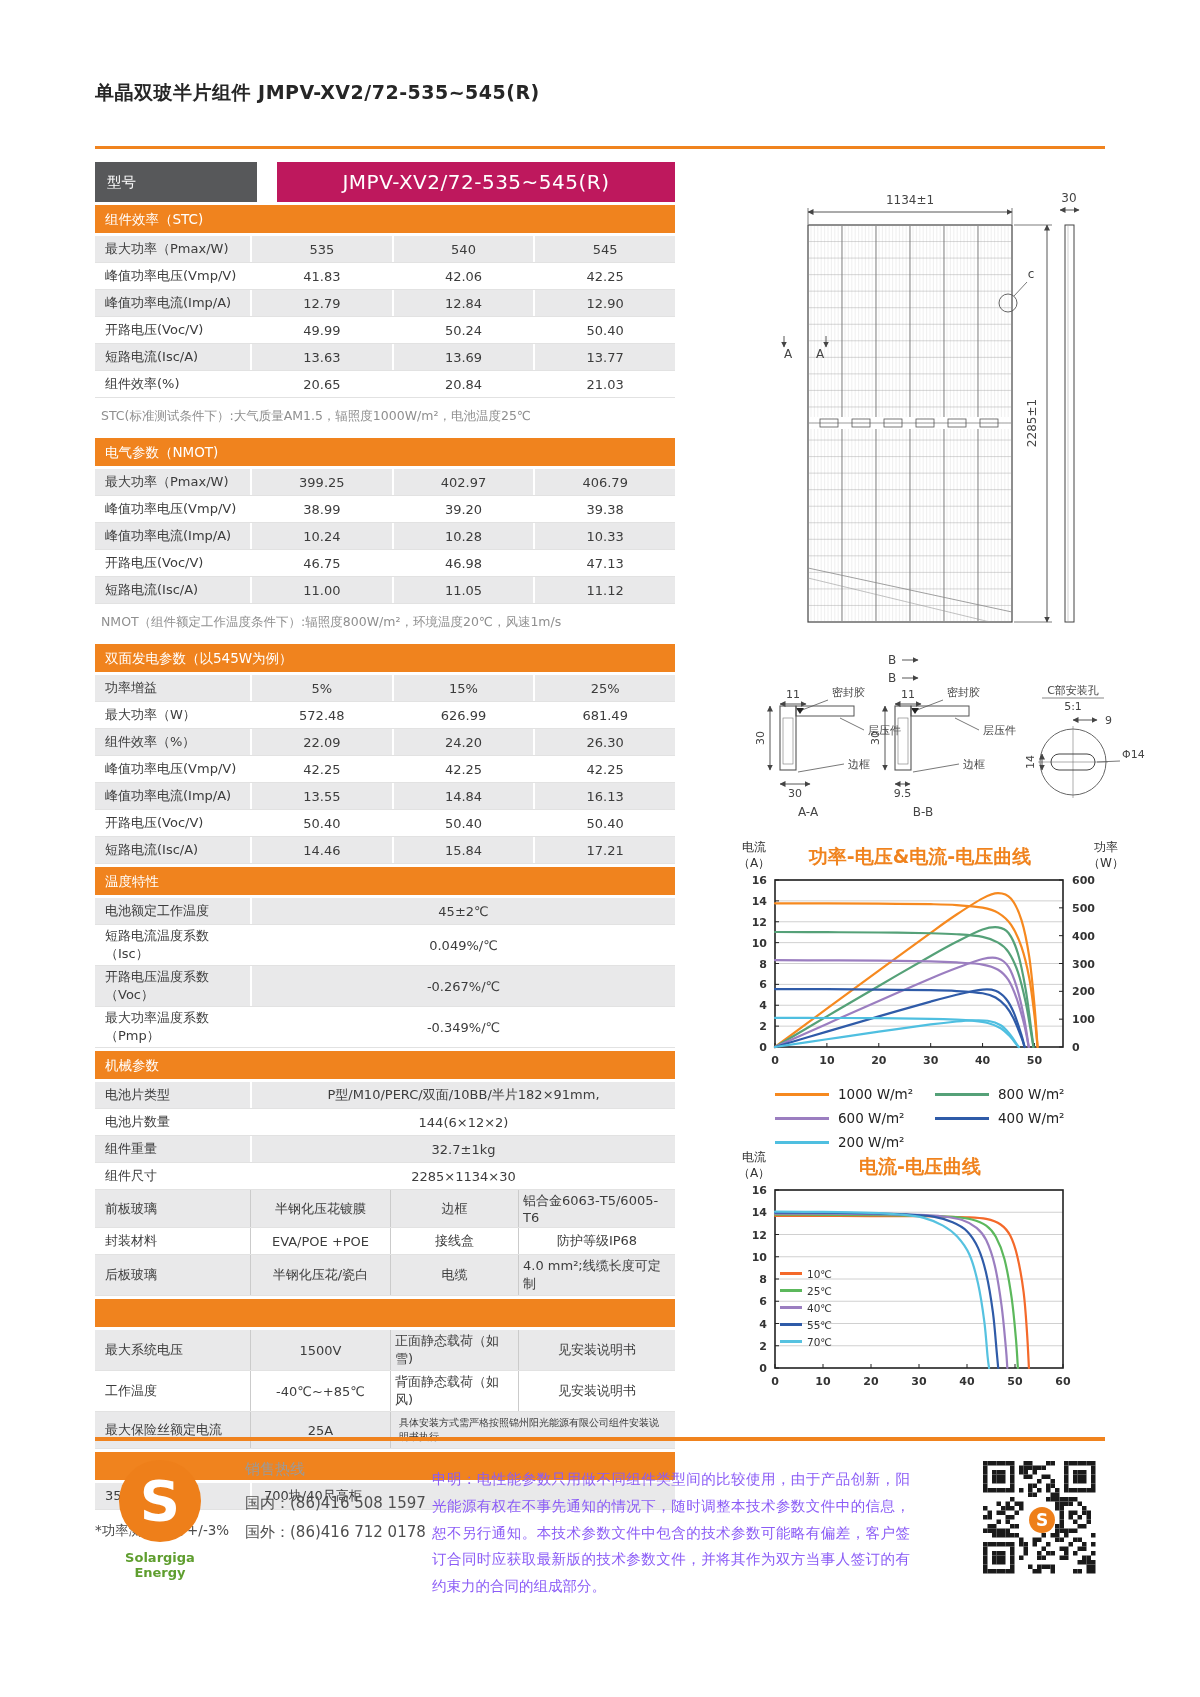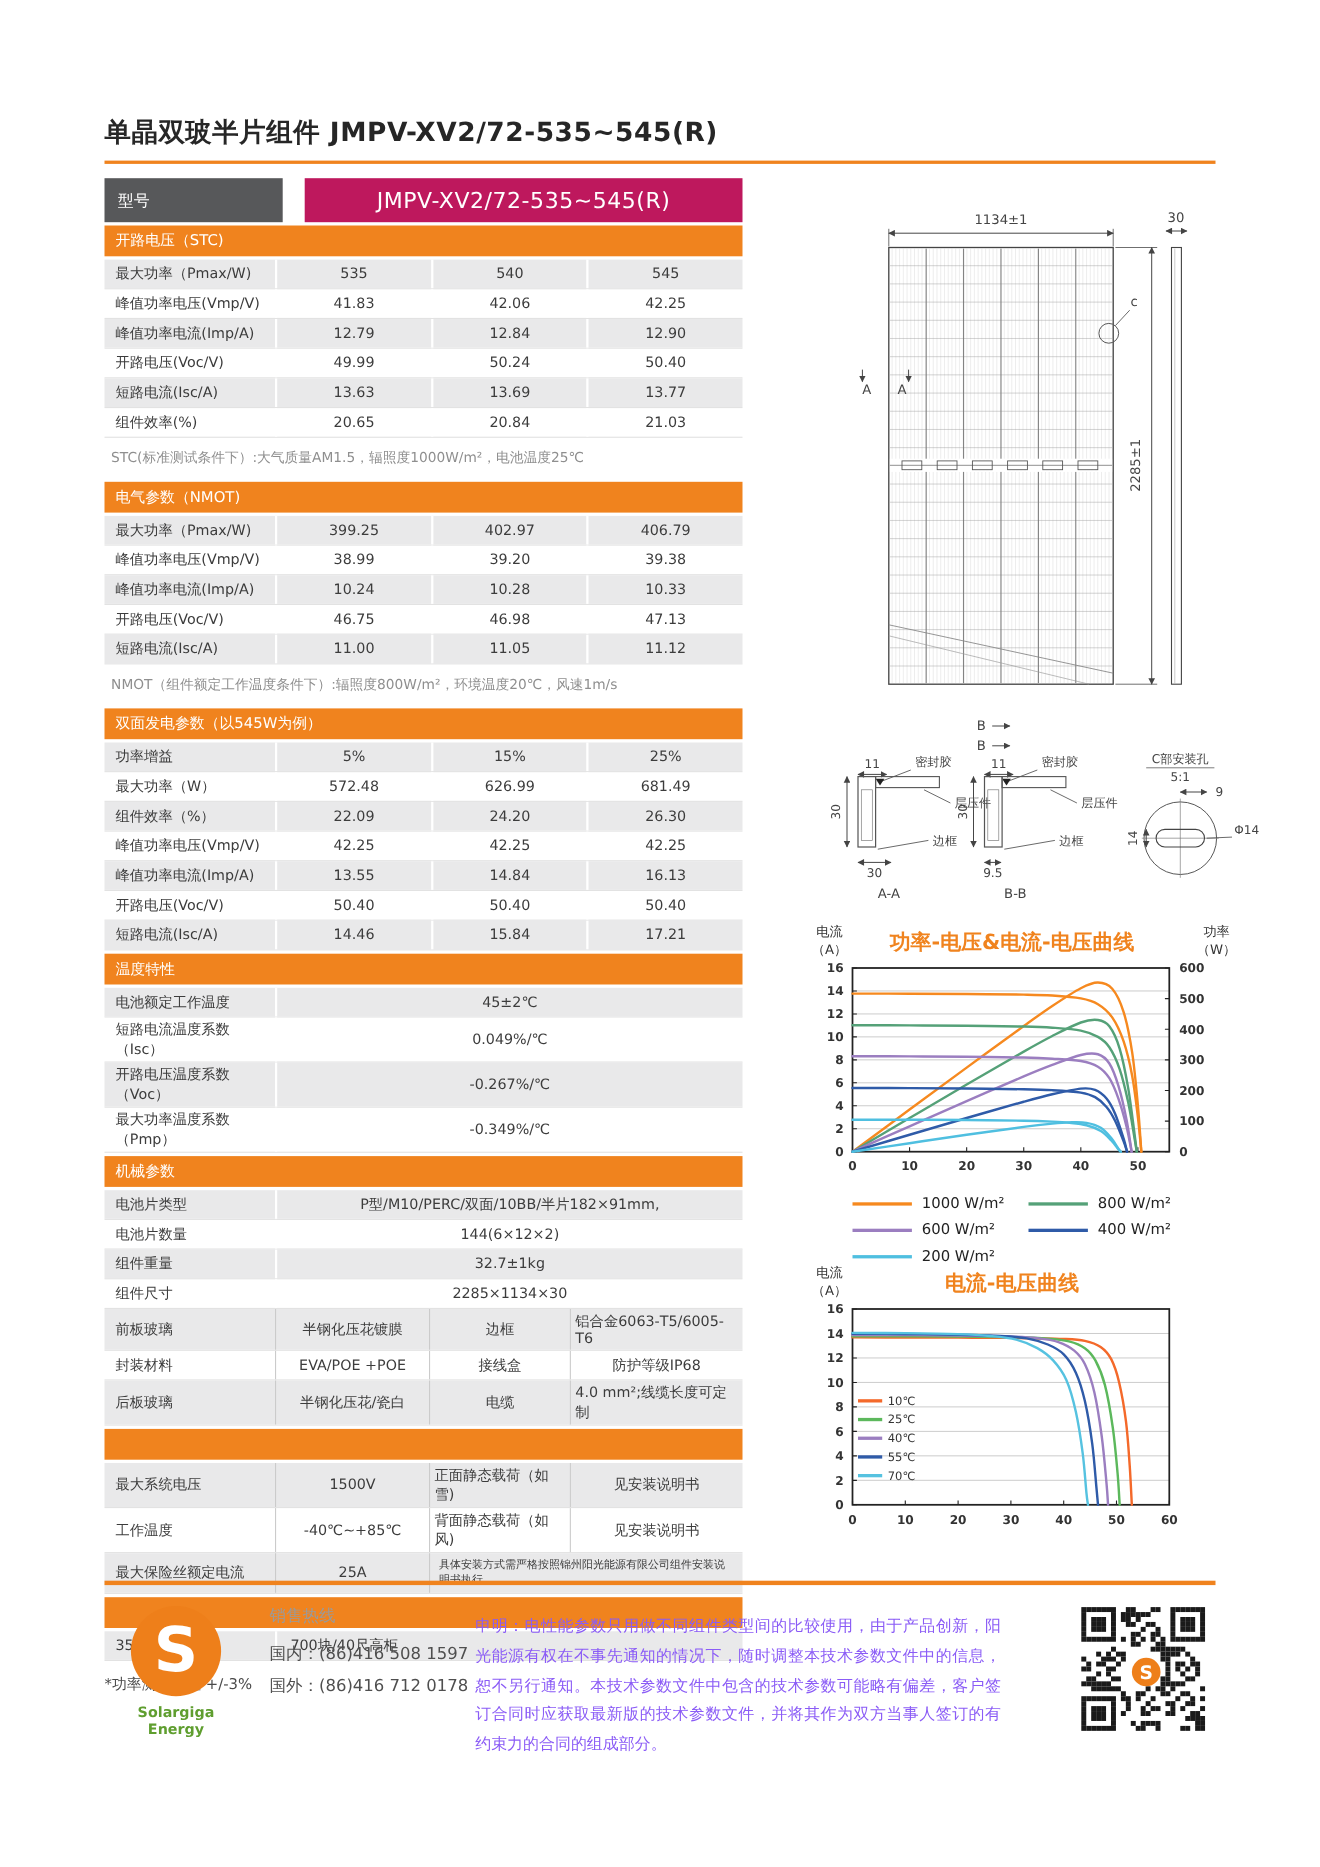--- a/index.html
+++ b/index.html
@@ -1,19 +1,19 @@
 <!DOCTYPE html>
 <html><head>
 <meta charset="utf-8">
 <style>
   html,body{margin:0;padding:0;background:#fff;}
   body{width:1200px;height:1697px;position:relative;font-family:"DejaVu Sans","Liberation Sans",sans-serif;color:#3c3c3c;overflow:hidden;}
   .page{position:absolute;inset:0;background:#fff;}
   
-  .title{position:absolute;left:95px;top:104px;font-size:24px;font-weight:bold;color:#262626;letter-spacing:0.5px;}
+  .title{position:absolute;left:95px;top:80px;font-size:19px;font-weight:bold;color:#262626;letter-spacing:0.5px;}
   .title-rule{position:absolute;left:95px;top:146px;width:1010px;height:3px;background:#F0831E;}
   
   .spec-table{position:absolute;left:95px;top:162px;width:580px;}
   .model-row{display:flex;height:40px;margin-bottom:3px;gap:17px;}
   .model-label{width:150px;background:#57585A;color:#fff;font-size:14.5px;display:flex;align-items:center;padding-left:12px;margin-right:3px;}
   .model-value{flex:1;background:#be185d;color:#fff;font-size:20px;display:flex;align-items:center;justify-content:center;letter-spacing:0.5px;}
   .sec-bar{background:#F0831E;color:#fff;font-size:13.5px;height:28px;line-height:28px;padding:0 10px;margin:3px 0;}
   .trow{display:flex;align-items:stretch;border-bottom:1px solid #e2e2e2;}
   .trow.odd .tcell{background:#E9E9EA;}
   .tcell{display:flex;align-items:center;justify-content:center;font-size:13px;min-height:26px;box-sizing:border-box;padding:2px 4px;border-left:2px solid #fff;}
@@ -66,21 +66,21 @@
 
   <div class="title">单晶双玻半片组件  JMPV-XV2/72-535~545(R)</div>
   <div class="title-rule"></div>
 
   <div class="spec-table">
     <div class="model-row">
       <div class="model-label">型号</div>
       <div class="model-value">JMPV-XV2/72-535~545(R)</div>
     </div>
     <div id="table-body">
-        <div class="sec-bar">开路电压（STC)</div>
+        <div class="sec-bar">组件效率（STC)</div>
         <div class="trow vals3 odd">
           <div class="tcell c0">最大功率（Pmax/W)</div>
           <div class="tcell c1">535</div>
           <div class="tcell c2">540</div>
           <div class="tcell c3">545</div>
         </div>
         <div class="trow vals3 even">
           <div class="tcell c0">峰值功率电压(Vmp/V)</div>
           <div class="tcell c1">41.83</div>
           <div class="tcell c2">42.06</div>

